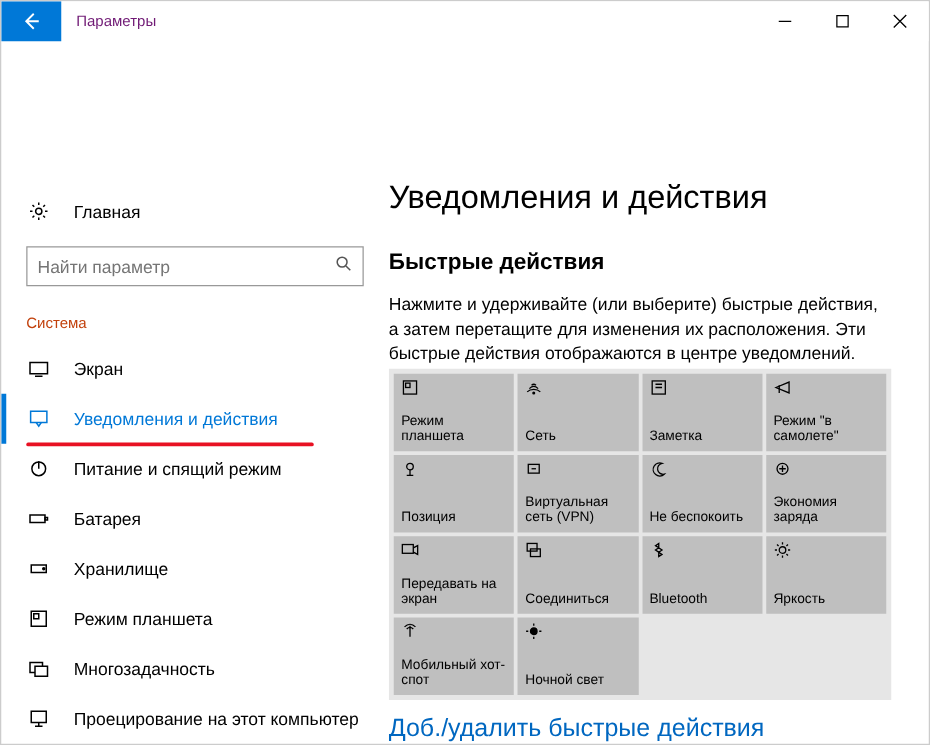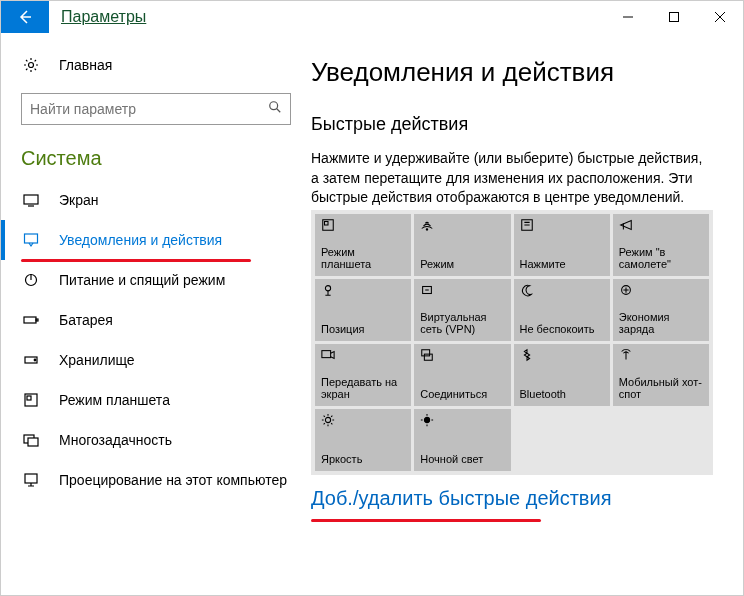--- a/index.html
+++ b/index.html
@@ -1,41 +1,41 @@
 <!DOCTYPE html>
 <html><head>
 <meta charset="utf-8">
 <style>
   * { box-sizing: border-box; margin: 0; padding: 0; font-family: "Segoe UI", Arial, sans-serif; }
   body { width: 744px; height: 596px; overflow: hidden; background: #fff; border: 1px solid #ccc; }
   .titlebar { height: 32px; display: flex; align-items: stretch; background: #fff; }
   .back-btn { width: 48px; background: #0078d7; display: flex; align-items: center; justify-content: center; }
   .back-btn svg { stroke: #fff; }
-  .title { flex: 0 0 auto; display: flex; align-items: center; padding-left: 12px; font-size: 16px; color: #14532d; text-decoration: underline; }
+  .title { flex: 0 0 auto; display: flex; align-items: center; padding-left: 12px; font-size: 12px; color: #701a75; }
   .title-spacer { flex: 1; }
   .winbtn { width: 46px; display: flex; align-items: center; justify-content: center; }
   .winbtn svg { stroke: #000; }
-  .content { display: flex; height: calc(100% - 32px); }
+  .content { display: flex; height: calc(100% - 32px); align-items: flex-end; }
   .sidebar { width: 310px; padding: 18px 0 0 0; }
   .home-row { display: flex; align-items: center; padding: 6px 20px; margin-bottom: 14px; }
   .home-row .ico { width: 20px; display:flex; justify-content:center; }
   .home-row .lbl { margin-left: 18px; font-size: 14px; }
   .search-box { margin: 0 20px 22px 20px; height: 32px; border: 1px solid #999; display: flex; align-items: center; padding: 13px 8px; }
   .search-box input { border: none; outline: none; flex: 1; font-size: 14px; background: transparent; }
   .search-box .sicon { color: #555; }
-  .group-header { padding: 0 20px 10px 20px; font-size: 20px; color: #4d7c0f; }
+  .group-header { padding: 0 20px 10px 20px; font-size: 12px; color: #c2410c; }
   .nav-item { display: flex; align-items: center; padding: 12px 20px; font-size: 14px; position: relative; cursor: default; }
   .nav-item .ico { width: 20px; display: flex; justify-content: center; }
   .nav-item .lbl { margin-left: 18px; }
   .nav-item.active { color: #0078d7; }
   .nav-item.active::before { content: ""; position: absolute; left: 0; top: 0; bottom: 0; width: 4px; background: #0078d7; }
   .red-underline { position: absolute; height: 3px; background: #e81123; border-radius: 2px; }
   .main { flex: 1; padding: 24px 30px 0 0; overflow: hidden; }
   .page-title { font-size: 26px; font-weight: 400; margin-bottom: 26px; }
-  .section-title { font-size: 18px; font-weight: 400; margin-bottom: 14px; }
+  .section-title { font-size: 18px; font-weight: 700; margin-bottom: 14px; }
   .desc { font-size: 14px; line-height: 1.4; margin-bottom: 2px; }
   .qa-panel { background: #e6e6e6; padding: 4px; margin-bottom: 12px; }
   .qa-grid { display: grid; grid-template-columns: repeat(4, 1fr); gap: 3px; }
   .qa-tile { background: #bfbfbf; height: 62px; padding: 4px 6px 6px 6px; display: flex; flex-direction: column; justify-content: space-between; }
   .qa-tile .ticon { height: 16px; }
   .qa-tile .tlabel { font-size: 11px; line-height: 1.1; color: #000; }
   .link { color: #0067c0; font-size: 20px; }
   .underline-wrap { position: relative; display: inline-block; }
   svg { overflow: visible; }
 </style>
@@ -186,28 +186,28 @@
                 <rect x="2" y="2" width="12" height="12"></rect>
                 <rect x="4" y="4" width="4" height="4"></rect>
               </svg></div>
             <div class="tlabel">Режим планшета</div>
           </div>
           <div class="qa-tile">
             <div class="ticon"><svg width="14" height="14" viewBox="0 0 16 16" fill="none" stroke="#000" stroke-width="1.2">
                 <path d="M2 12c3-3 9-3 12 0M4 9c2.5-2.5 5.5-2.5 8 0M6 6c1.5-1.5 2.5-1.5 4 0"></path>
                 <circle cx="8" cy="13" r="0.8" fill="#000"></circle>
               </svg></div>
-            <div class="tlabel">Режим</div>
+            <div class="tlabel">Сеть</div>
           </div>
           <div class="qa-tile">
             <div class="ticon"><svg width="14" height="14" viewBox="0 0 16 16" fill="none" stroke="#000" stroke-width="1.2">
                 <rect x="2" y="2" width="12" height="12"></rect>
                 <path d="M5 5h6M5 8h6"></path>
               </svg></div>
-            <div class="tlabel">Нажмите</div>
+            <div class="tlabel">Заметка</div>
           </div>
           <div class="qa-tile">
             <div class="ticon"><svg width="14" height="14" viewBox="0 0 16 16" fill="none" stroke="#000" stroke-width="1.2">
                 <path d="M2 8l12-5v10z"></path>
                 <path d="M5 6v7"></path>
               </svg></div>
             <div class="tlabel">Режим "в самолете"</div>
           </div>
           <div class="qa-tile">
             <div class="ticon"><svg width="14" height="14" viewBox="0 0 16 16" fill="none" stroke="#000" stroke-width="1.2">
@@ -251,30 +251,30 @@
             <div class="tlabel">Соединиться</div>
           </div>
           <div class="qa-tile">
             <div class="ticon"><svg width="14" height="14" viewBox="0 0 16 16" fill="none" stroke="#000" stroke-width="1.2">
                 <path d="M8 2v4l3 2-3 2 3 2-3 2v-4l-3-2 3-2-3-2 3-2z"></path>
               </svg></div>
             <div class="tlabel">Bluetooth</div>
           </div>
           <div class="qa-tile">
             <div class="ticon"><svg width="14" height="14" viewBox="0 0 16 16" fill="none" stroke="#000" stroke-width="1.2">
-                <path d="M8 3v10M5 6c2-2 4-2 6 0M3 4c3-3 7-3 10 0"></path>
-              </svg></div>
-            <div class="tlabel">Мобильный хот-спот</div>
-          </div>
-          <div class="qa-tile">
-            <div class="ticon"><svg width="14" height="14" viewBox="0 0 16 16" fill="none" stroke="#000" stroke-width="1.2">
                 <circle cx="8" cy="8" r="3"></circle>
                 <path d="M8 1v2M8 13v2M1 8h2M13 8h2M3 3l1.4 1.4M11.6 11.6L13 13M3 13l1.4-1.4M11.6 4.4L13 3"></path>
               </svg></div>
             <div class="tlabel">Яркость</div>
+          </div>
+          <div class="qa-tile">
+            <div class="ticon"><svg width="14" height="14" viewBox="0 0 16 16" fill="none" stroke="#000" stroke-width="1.2">
+                <path d="M8 3v10M5 6c2-2 4-2 6 0M3 4c3-3 7-3 10 0"></path>
+              </svg></div>
+            <div class="tlabel">Мобильный хот-спот</div>
           </div>
           <div class="qa-tile">
             <div class="ticon"><svg width="14" height="14" viewBox="0 0 16 16" fill="none" stroke="#000" stroke-width="1.2">
                 <circle cx="8" cy="8" r="3" fill="#000"></circle>
                 <path d="M8 1v2M8 13v2M1 8h2M13 8h2"></path>
               </svg></div>
             <div class="tlabel">Ночной свет</div>
           </div>
         </div>
     </div>

